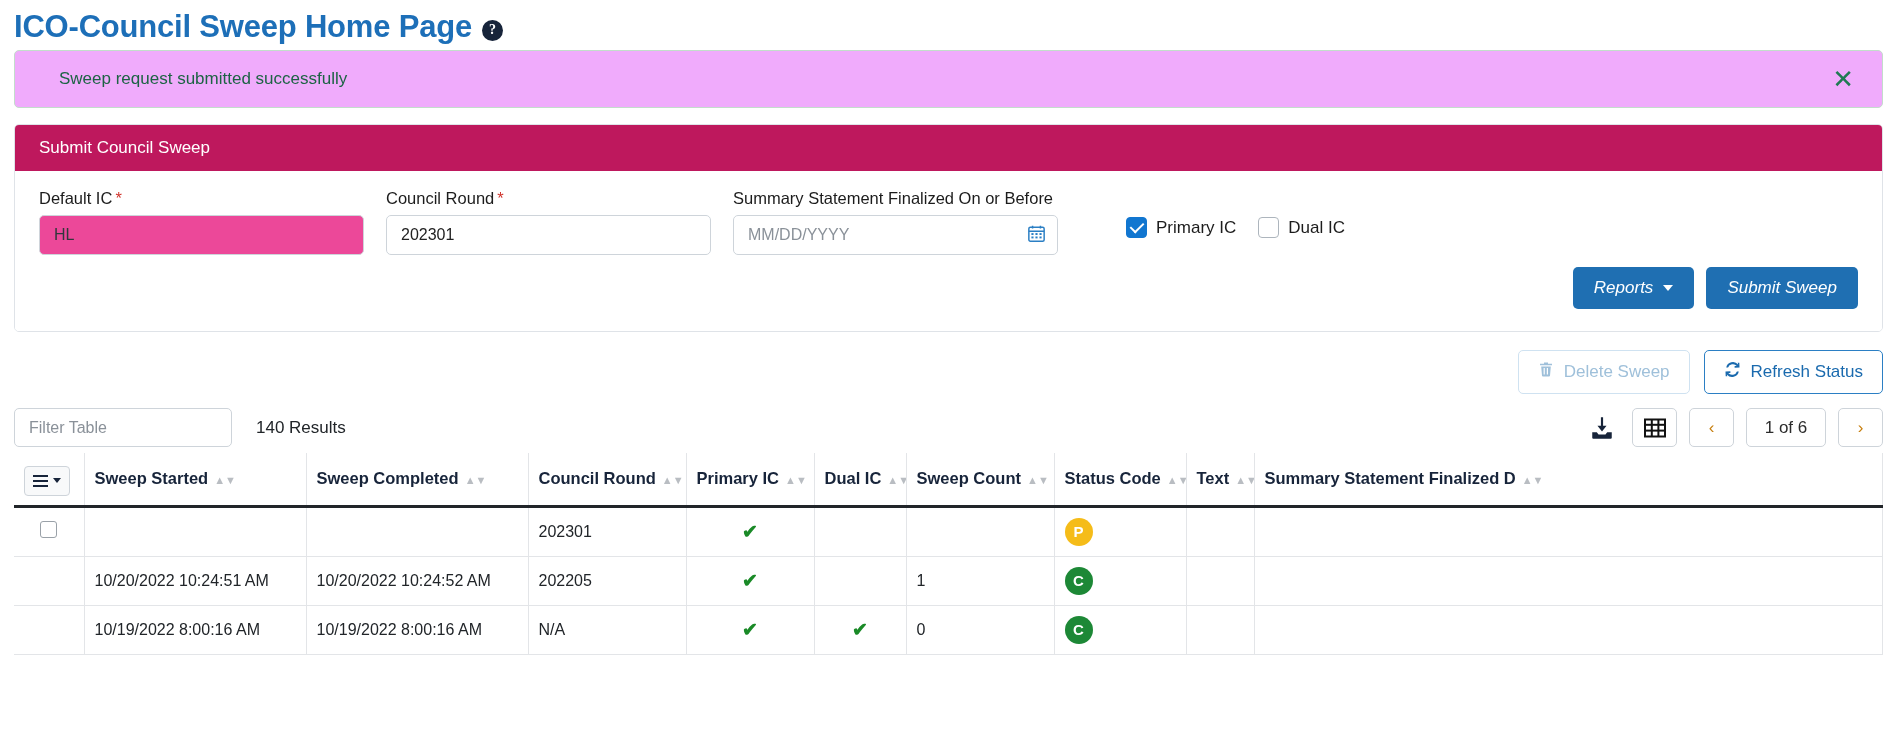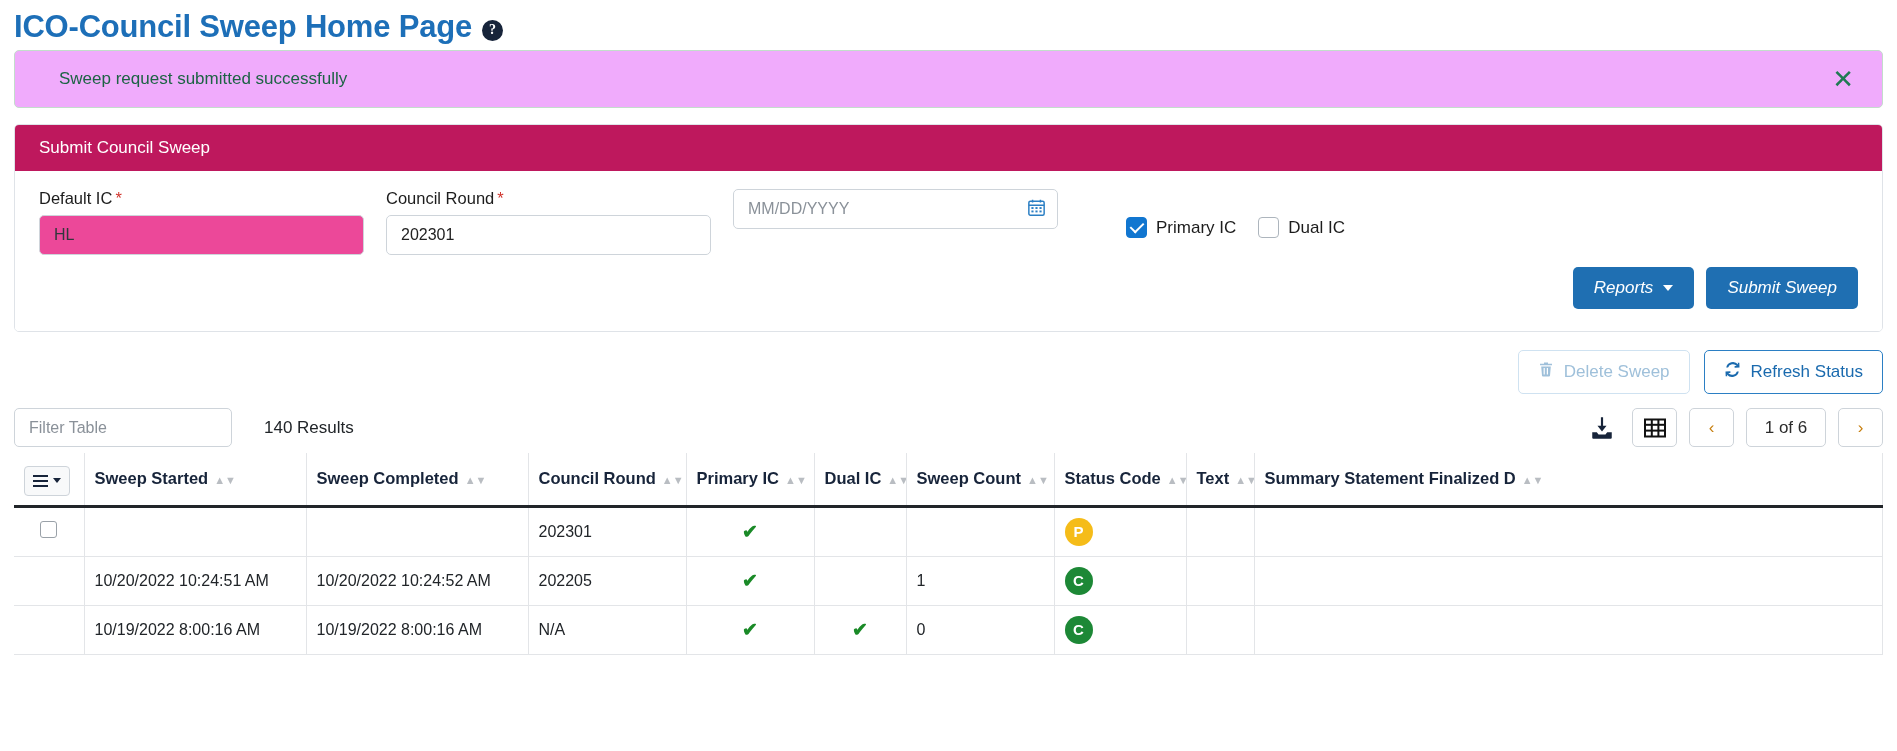--- a/index.html
+++ b/index.html
@@ -105,21 +105,21 @@
     background: #fff; border: 1px solid #2b7fc4; color: #1a6aae;
     height: 44px; border-radius: 5px; font-size: 17px;
     display: inline-flex; align-items: center; gap: 10px; padding: 0 19px; cursor: pointer;
   }
   .btn-outline.disabled { border-color: #cfe2f1; color: #9fc0da; cursor: default; }
 
   .toolbar {
     display: flex; align-items: center; justify-content: space-between;
     margin-top: 14px; padding-bottom: 6px;
   }
-  .toolbar-left { display: flex; align-items: center; gap: 32px; justify-content: flex-end; }
+  .toolbar-left { display: flex; align-items: center; gap: 24px; justify-content: flex-end; }
   .filter-input {
     width: 218px; height: 39px; border: 1px solid #ced4da; border-radius: 5px;
     display: flex; align-items: center; padding: 0 14px; font-size: 16px; color: #8a9199;
   }
   .results-count { font-size: 17px; color: #212529; }
   .toolbar-right { display: flex; align-items: center; gap: 12px; }
   .icon-btn {
     width: 45px; height: 39px; border: 1px solid #ced4da; border-radius: 5px;
     background: #fff; display: inline-flex; align-items: center; justify-content: center;
     cursor: pointer; font-size: 17px; color: #2c2c2c;
@@ -210,20 +210,21 @@
         <div class="field">
           <div class="field-label">
             <span>Council Round</span><span class="req">*</span>
           </div>
           <div class="input w-round">
             <span>202301</span>
           </div>
         </div>
 
         <div class="field">
+          <div class="field-label">Summary Statement Finalized On or Before</div>
           <div class="input w-date">
             <span class="ph">MM/DD/YYYY</span>
             <span class="cal-icon">
               <svg width="17" height="17" viewBox="0 0 16 16" fill="none" aria-hidden="true">
                 <rect x="0.8" y="2.2" width="14.4" height="13" rx="1.4" stroke="#2b7fc4" stroke-width="1.4"></rect>
                 <line x1="0.8" y1="5.8" x2="15.2" y2="5.8" stroke="#2b7fc4" stroke-width="1.4"></line>
                 <line x1="4.3" y1="0.6" x2="4.3" y2="3.4" stroke="#2b7fc4" stroke-width="1.4"></line>
                 <line x1="11.7" y1="0.6" x2="11.7" y2="3.4" stroke="#2b7fc4" stroke-width="1.4"></line>
                 <rect x="3.2" y="7.6" width="2" height="1.8" fill="#2b7fc4"></rect>
                 <rect x="7" y="7.6" width="2" height="1.8" fill="#2b7fc4"></rect>

